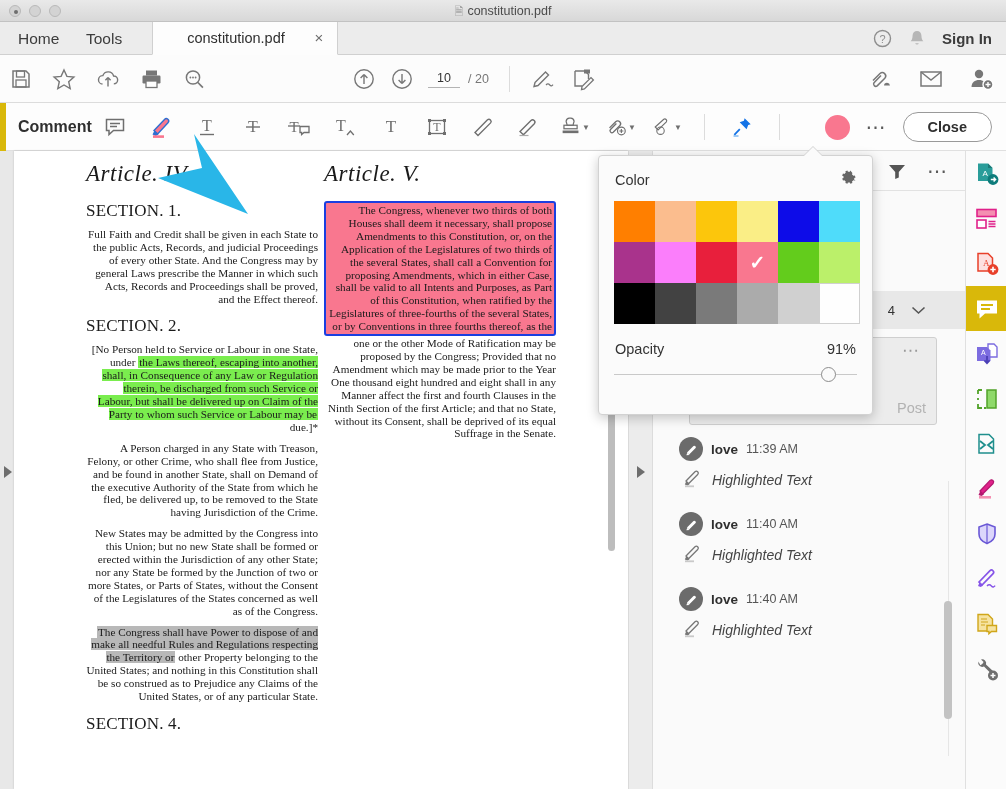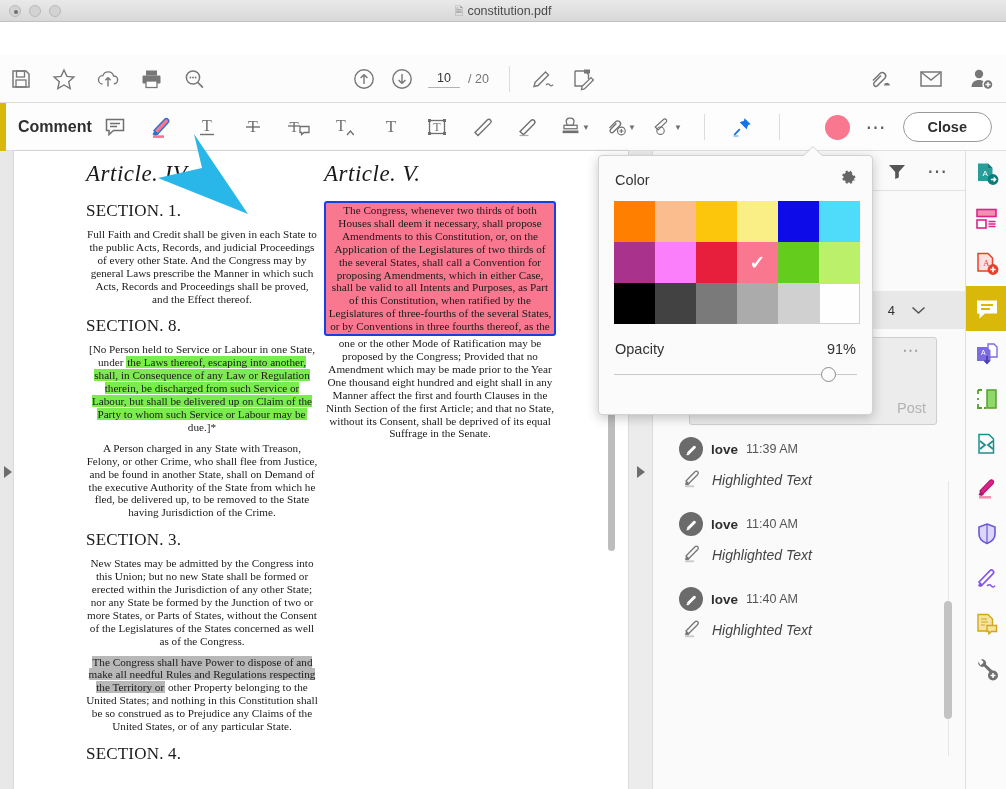--- a/index.html
+++ b/index.html
@@ -118,21 +118,21 @@
     overflow: hidden;
   }
   .col { position: absolute; top: 10px; width: 232px; font-family: "Liberation Serif", serif; }
   .colL { left: 72px; }
   .colR { left: 310px; }
   .artitle {
     font-family: "Liberation Serif", serif; font-style: italic;
     font-size: 23px; color: #1a1a1a; letter-spacing: .5px; margin-bottom: 14px;
   }
   .sect { font-size: 17px; color: #1a1a1a; margin: 11px 0 7px 0; letter-spacing: .2px; }
-  .para { font-size: 11.2px; line-height: 12.9px; color: #1a1a1a; text-align: center; margin-bottom: 8px; }
+  .para { font-size: 11.2px; line-height: 12.9px; color: #1a1a1a; text-align: right; margin-bottom: 8px; }
   .para span.hl { padding: 0 1px; }
   .hl-green { background: #7aed4e; }
   .hl-gray  { background: #b8b8b8; }
   .hl-block {
     background: #f9778f; border: 2px solid #1a3fe0; border-radius: 3px;
     padding: 1px 2px; margin-bottom: 1px;
   }
   .docscroll-right { position: absolute; right: 10px; top: 0; width: 14px; height: 638px; }
   .docscroll-thumb {
     position: absolute; right: 3px; top: 250px; width: 7px; height: 150px;
@@ -242,20 +242,43 @@
     <div class="traffic">
       <div class="dot first"></div>
       <div class="dot"></div>
       <div class="dot"></div>
     </div>
     <div class="win-title">
       <span class="doc-ic">🗎</span><span>constitution.pdf</span>
     </div>
   </div>
 
+  <div class="tabstrip">
+    <div class="navlink nav-home">Home</div>
+    <div class="navlink nav-tools">Tools</div>
+    <div class="doctab">
+      <div class="lbl">constitution.pdf</div>
+      <div class="close">×</div>
+    </div>
+    <div class="tr-right">
+      <span class="ic">
+        <svg width="19" height="19" viewBox="0 0 19 19">
+            <circle cx="9.5" cy="9.5" r="8" fill="none" stroke="#8e8e8e" stroke-width="1.4"></circle>
+            <text x="9.5" y="13.5" font-size="11" text-anchor="middle" fill="#8e8e8e" font-family="Liberation Sans, sans-serif">?</text>
+          </svg>
+      </span>
+      <span class="ic">
+        <svg width="18" height="19" viewBox="0 0 18 19">
+            <path d="M9 2c-2.6 0-4.4 2-4.4 4.5 0 3.5-1.3 5-1.9 5.7h12.6c-.6-.7-1.9-2.2-1.9-5.7C13.4 4 11.6 2 9 2z" fill="#b6b6b6"></path>
+            <path d="M7.2 14.2a1.9 1.9 0 0 0 3.6 0z" fill="#b6b6b6"></path>
+          </svg>
+      </span>
+      <span class="signin">Sign In</span>
+    </div>
+  </div>
 
   <div class="maintool">
     <div class="mt-left">
       <span class="ticon">
         <svg width="22" height="22" viewBox="0 0 22 22">
             <path d="M3 3h13l3 3v13H3z" fill="none" stroke="#777" stroke-width="1.5"></path>
             <rect x="6.5" y="3" width="8" height="6" fill="none" stroke="#777" stroke-width="1.3"></rect>
             <rect x="6" y="12" width="10" height="7" fill="none" stroke="#777" stroke-width="1.3"></rect>
           </svg>
       </span>
@@ -458,24 +481,23 @@
     <div class="leftrail">
       <div class="rail-arrow"></div>
     </div>
 
     <div class="page">
 
       <div class="col colL">
         <div class="artitle">Article. IV.</div>
         <div class="sect">SECTION. 1.</div>
         <div class="para">Full Faith and Credit shall be given in each State to the public Acts, Records, and judicial Proceedings of every other State. And the Congress may by general Laws prescribe the Manner in which such Acts, Records and Proceedings shall be proved, and the Effect thereof.</div>
-        <div class="sect">SECTION. 8.</div>
+        <div class="sect">SECTION. 2.</div>
         <div class="para"><span>[No Person held to Service or Labour in one State, under </span><span class="hl hl-green">the Laws thereof, escaping into another, shall, in Consequence of any Law or Regulation therein, be discharged from such Service or Labour, but shall be delivered up on Claim of the Party to whom such Service or Labour may be</span><span> due.]*</span></div>
         <div class="para">A Person charged in any State with Treason, Felony, or other Crime, who shall flee from Justice, and be found in another State, shall on Demand of the executive Authority of the State from which he fled, be delivered up, to be removed to the State having Jurisdiction of the Crime.</div>
-        <div class="sect">SECTION. 3.</div>
         <div class="para">New States may be admitted by the Congress into this Union; but no new State shall be formed or erected within the Jurisdiction of any other State; nor any State be formed by the Junction of two or more States, or Parts of States, without the Consent of the Legislatures of the States concerned as well as of the Congress.</div>
         <div class="para"><span class="hl hl-gray">The Congress shall have Power to dispose of and make all needful Rules and Regulations respecting the Territory or</span><span> other Property belonging to the United States; and nothing in this Constitution shall be so construed as to Prejudice any Claims of the United States, or of any particular State.</span></div>
         <div class="sect">SECTION. 4.</div>
 
       </div>
 
       <div class="col colR">
         <div class="artitle">Article. V.</div>
         <div class="para hl-block">The Congress, whenever two thirds of both Houses shall deem it necessary, shall propose Amendments to this Constitution, or, on the Application of the Legislatures of two thirds of the several States, shall call a Convention for proposing Amendments, which in either Case, shall be valid to all Intents and Purposes, as Part of this Constitution, when ratified by the Legislatures of three-fourths of the several States, or by Conventions in three fourths thereof, as the</div>
         <div class="para">one or the other Mode of Ratification may be proposed by the Congress; Provided that no Amendment which may be made prior to the Year One thousand eight hundred and eight shall in any Manner affect the first and fourth Clauses in the Ninth Section of the first Article; and that no State, without its Consent, shall be deprived of its equal Suffrage in the Senate.</div>

